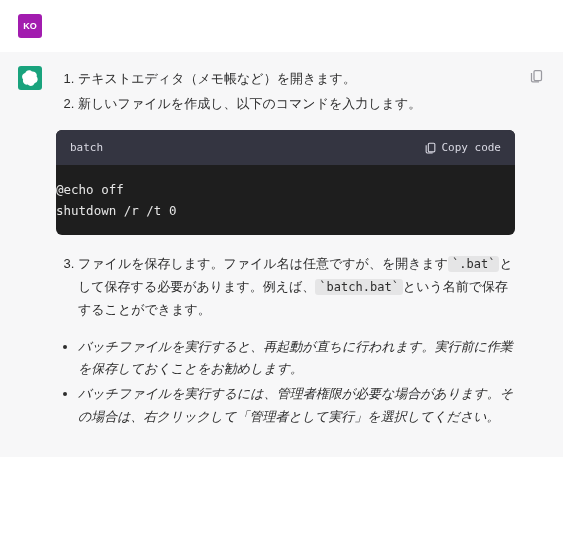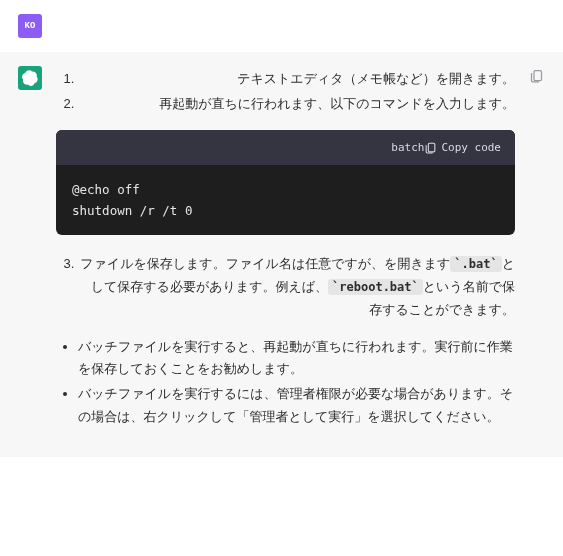--- a/index.html
+++ b/index.html
@@ -11,52 +11,52 @@
   width: 563px;
 }
 .message { display: flex; padding: 14px 18px 14px 18px; gap: 14px; }
 .msg-user { background: #fff; }
 .msg-assistant { background: #f7f7f8; }
 .avatar {
   width: 24px; height: 24px; flex: 0 0 24px;
   display: flex; align-items: center; justify-content: center;
   border-radius: 3px; font-size: 9px; font-weight: 600;
 }
-.avatar-user { background: #8b5cf6; color: #fff; font-family: Liberation Mono, monospace; }
+.avatar-user { background: #a21caf; color: #fff; }
 .avatar-assistant { background: #19a37d; color: #fff; }
 .avatar-assistant svg { width: 16px; height: 16px; }
 .content { flex: 1; line-height: 1.75; font-size: 13px; padding-top: 2px; }
 .content p { margin-bottom: 14px; }
 .content p:last-child { margin-bottom: 0; }
-ol { margin: 0 0 14px 0; padding-left: 22px; text-align: right; }
+ol { margin: 0 0 14px 0; padding-left: 22px; }
 ol li { margin-bottom: 2px; }
 ul { margin: 0 0 14px 0; padding-left: 22px; list-style: disc; }
-ul li { margin-bottom: 2px; }
+ul li { margin-bottom: 2px; font-style: italic; }
 .codeblock {
   background: #1e1e1e; border-radius: 6px; margin-bottom: 18px; overflow: hidden;
   font-family: "Consolas","Menlo",monospace;
 }
 .codeblock-header {
   background: #343541; color: #d9d9e3;
-  display: flex; justify-content: flex-end; align-items: center;
+  display: flex; justify-content: space-between; align-items: center;
   padding: 8px 14px; font-size: 11px;
 }
 .copy-btn {
   background: none; border: none; color: #d9d9e3; font-size: 11px;
   display: flex; align-items: center; gap: 4px; cursor: pointer;
   font-family: inherit;
 }
 .copy-btn svg { width: 13px; height: 13px; }
 .codeblock pre {
-  padding: 14px 16px; color: #e6e6e6; font-size: 12.5px; line-height: 1.7;
+  padding: 14px 0; color: #e6e6e6; font-size: 12.5px; line-height: 1.7;
   white-space: pre;
 }
 code.inline {
   background: rgba(0,0,0,0.07); padding: 1px 4px; border-radius: 3px;
-  font-family: "Consolas","Menlo",monospace; font-size: 12px; font-weight: bold;
+  font-family: "Consolas","Menlo",monospace; font-size: 12px;
 }
 .actions { flex: 0 0 16px; padding-top: 2px; }
 .actions svg { width: 15px; height: 15px; color: #9a9aa0; cursor: pointer; }
 </style>
 </head>
 <body>
 
 <div class="message msg-user">
   <div class="avatar avatar-user">KO</div>
 </div>
@@ -64,41 +64,41 @@
 <div class="message msg-assistant">
   <div class="avatar avatar-assistant">
     <svg viewBox="0 0 41 41" fill="none">
         <path d="M37.5 16.8c.9-2.7.6-5.7-.9-8.1-2.2-3.9-6.7-5.9-11-4.9C23.7 1.6 20.9.3 18 .4c-4.5-.01-8.4 2.9-9.8 7.1-2.8.6-5.2 2.3-6.6 4.8-2.3 3.9-1.7 8.8 1.3 12.1-.9 2.7-.6 5.7.9 8.1 2.2 3.9 6.7 5.9 11 4.9 1.9 2.2 4.7 3.4 7.6 3.4 4.5.01 8.4-2.9 9.8-7.1 2.8-.6 5.2-2.3 6.6-4.8 2.2-3.9 1.7-8.8-1.3-12.1z" fill="#fff"></path>
       </svg>
   </div>
   <div class="content">
 
     <ol start="1">
       <li>テキストエディタ（メモ帳など）を開きます。</li>
-      <li>再起動が直ちに行われます、以下のコマンドを入力します。</li>
+      <li>新しいファイルを作成し、以下のコマンドを入力します。</li>
     </ol>
 
     <div class="codeblock">
       <div class="codeblock-header">
         <span>batch</span>
         <button class="copy-btn">
           <svg viewBox="0 0 24 24" fill="none" stroke="currentColor" stroke-width="2">
               <rect x="8" y="4" width="12" height="16" rx="2"></rect>
               <path d="M4 8v12a2 2 0 0 0 2 2h10"></path>
             </svg>
           <span>Copy code</span>
         </button>
       </div>
       <pre>@echo off
 shutdown /r /t 0</pre>
     </div>
 
     <ol start="3">
       <li>
-        <span>ファイルを保存します。ファイル名は任意ですが、を開きます</span><code class="inline">`<span>.bat</span>`</code><span>として保存する必要があります。例えば、</span><code class="inline">`<span>reboot.bat</span>`</code><span>という名前で保存することができます。</span>
+        <span>ファイルを保存します。ファイル名は任意ですが、を開きます</span><code class="inline">`<span>.bat</span>`</code><span>として保存する必要があります。例えば、</span><code class="inline">`<span>batch.bat</span>`</code><span>という名前で保存することができます。</span>
       </li>
     </ol>
 
 
 
     <ul>
       <li>バッチファイルを実行すると、再起動が直ちに行われます。実行前に作業を保存しておくことをお勧めします。</li>
       <li>バッチファイルを実行するには、管理者権限が必要な場合があります。その場合は、右クリックして「管理者として実行」を選択してください。</li>
     </ul>
 

